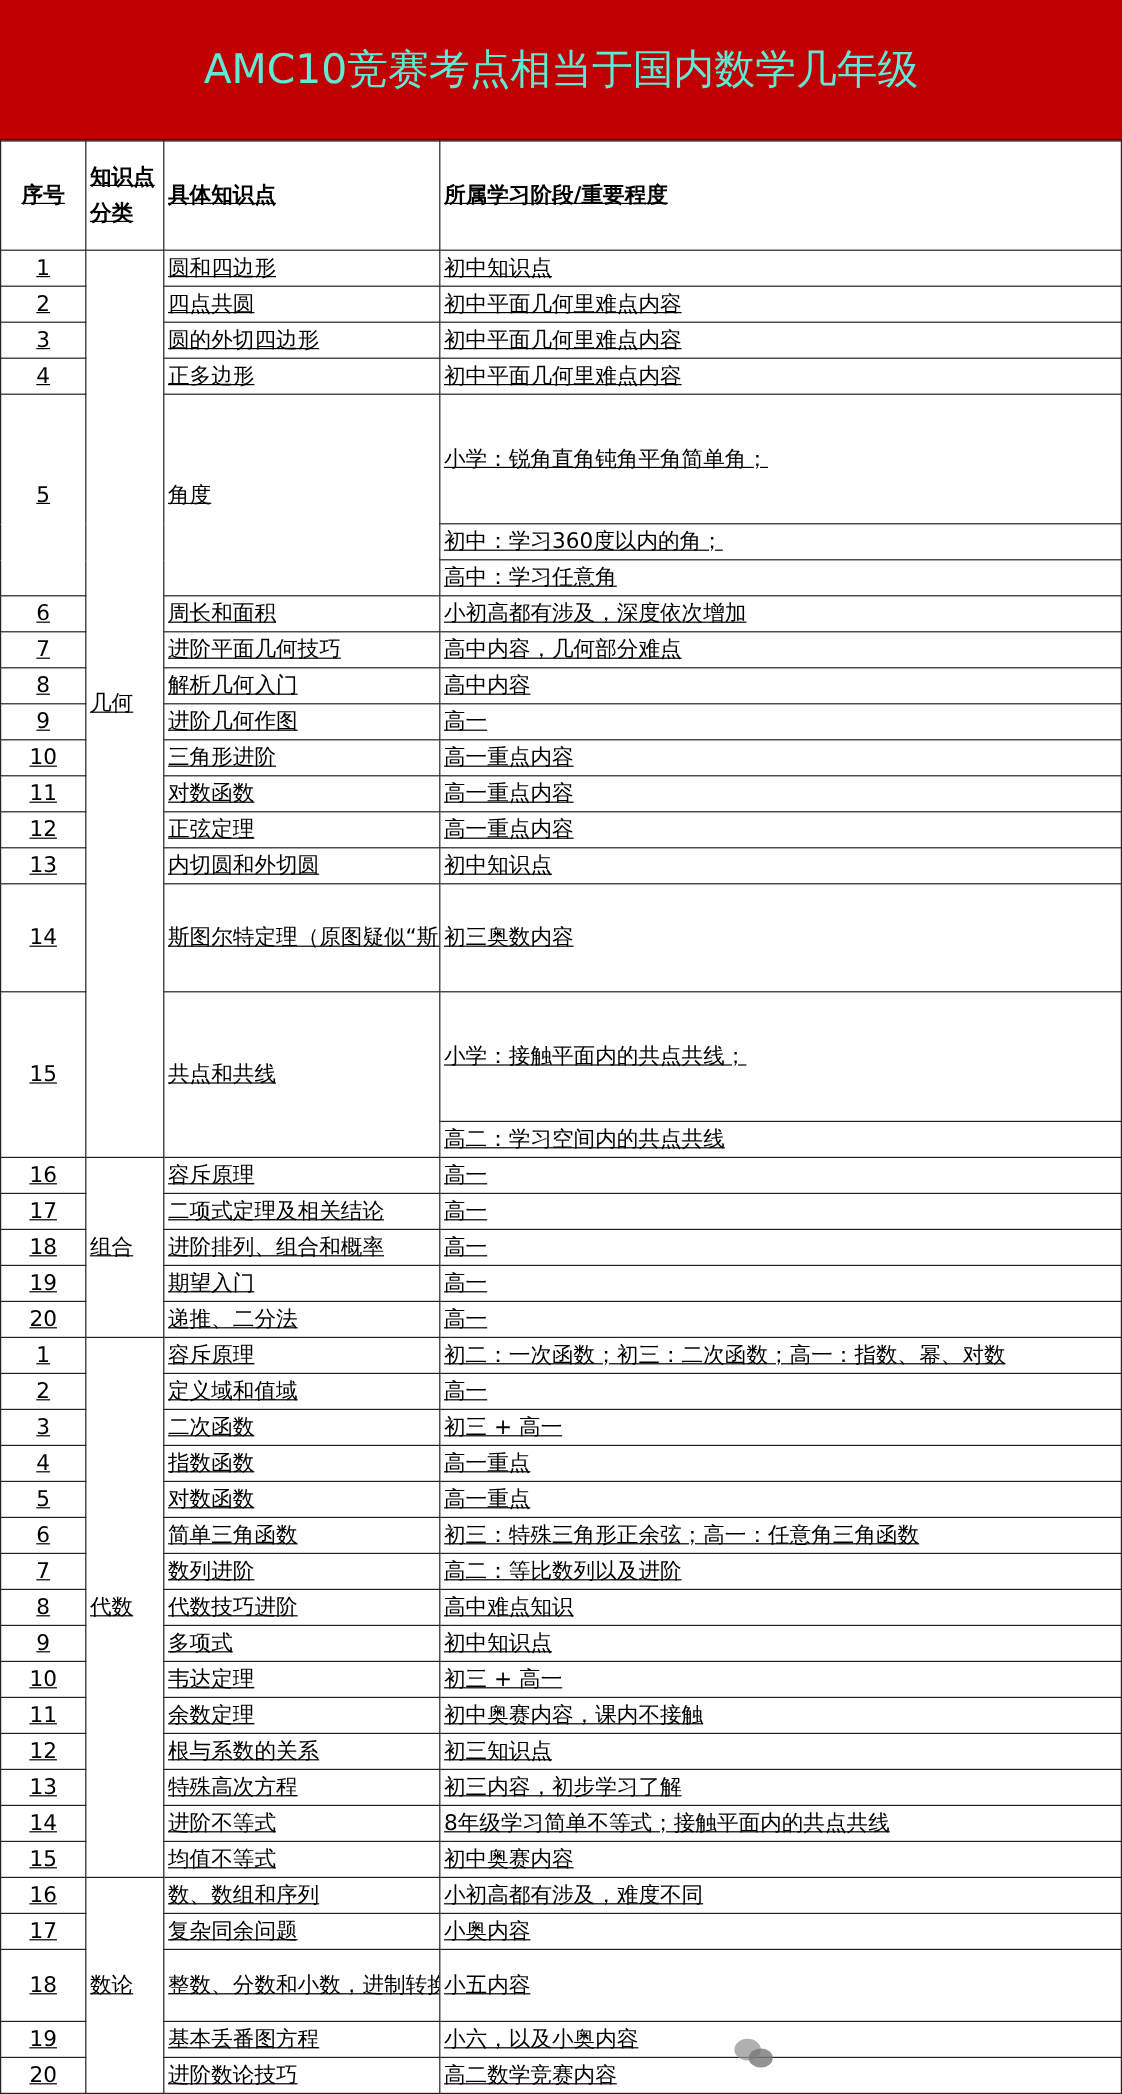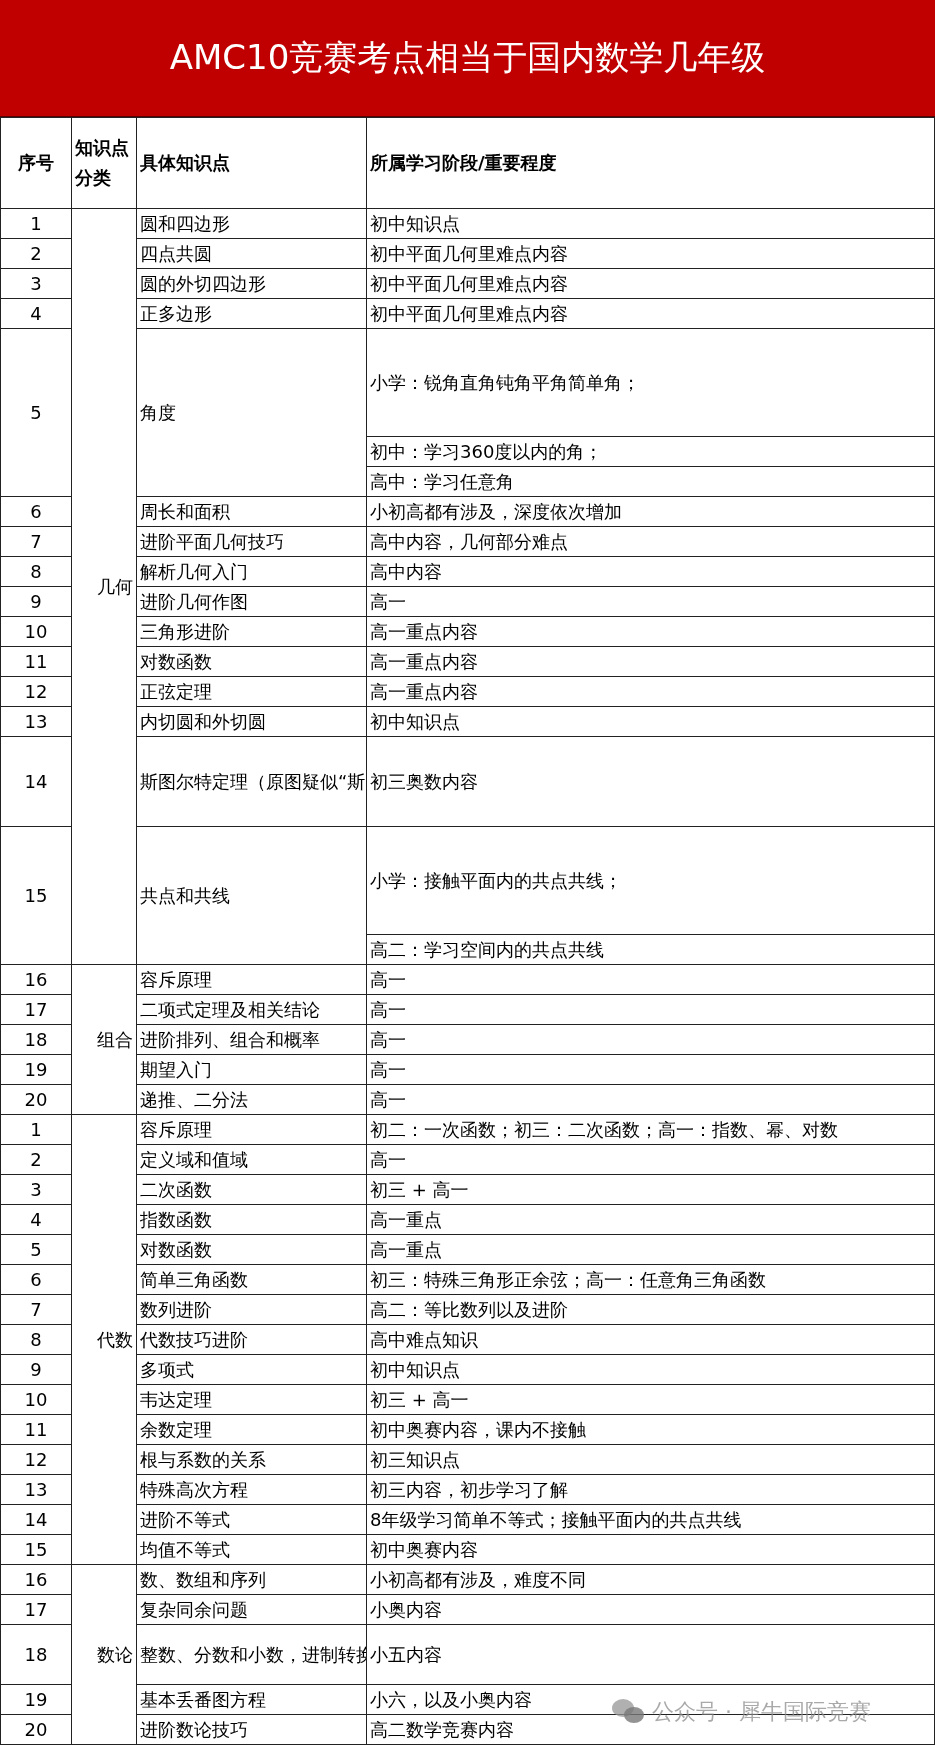--- a/index.html
+++ b/index.html
@@ -9,28 +9,29 @@
       color: #000;
     }
     .title-bar {
       position: absolute; left: 0; top: 0; width: 935px; height: 117px;
       background: #c00000;
       display: flex; align-items: center; justify-content: center;
       border-bottom: 1px solid #5a0000;
       box-sizing: border-box;
     }
     .title-bar h1 {
-      margin: 0; color: #ffffff; font-weight: normal;
+      margin: 0; color: #5eead4; font-weight: normal;
       font-size: 34px; letter-spacing: 0px;
       font-family: "DejaVu Sans", "Liberation Sans", sans-serif;
     }
     table.kt {
       position: absolute; left: 0; top: 117px;
       border-collapse: collapse; table-layout: fixed;
       width: 934px;
+      text-decoration: underline;
     }
     table.kt col.c1 { width: 71px; }
     table.kt col.c2 { width: 65px; }
     table.kt col.c3 { width: 230px; }
     table.kt col.c4 { width: 568px; }
     table.kt td, table.kt th {
       border: 1.5px solid #222;
       padding: 0 3px;
       font-size: 18px;
       line-height: 26px;
@@ -38,21 +39,21 @@
       overflow: hidden;
       white-space: nowrap;
     }
     table.kt th {
       font-weight: bold; text-align: left; height: 90px;
       font-size: 18px; line-height: 30px;
     }
     table.kt th.num { text-align: center; }
     table.kt th.wrap { white-space: normal; word-break: break-all; }
     td.num { text-align: center; font-size: 20px; }
-    td.cat { text-align: right; white-space: normal; margin-top: 45px; }
+    td.cat { text-align: left; white-space: normal; margin-top: 45px; }
     td.wrap { white-space: normal; word-break: break-all; line-height: 30px; }
     tr.r { height: 30px; }
     .watermark {
       position: absolute; left: 612px; top: 1697px;
       display: flex; align-items: center; gap: 6px;
       color: rgba(140,140,140,0.75); font-size: 22px;
       pointer-events: none;
     }
     .wm-icon { width: 34px; height: 30px; position: relative; }
     .wm-icon .b1 { position: absolute; left: 0; top: 2px; width: 22px; height: 18px; border-radius: 50%; background: rgba(150,150,150,0.75); }
@@ -295,14 +296,13 @@
         <td>高二数学竞赛内容</td>
       </tr>
     </tbody>
 </table>
 
 <div class="watermark">
   <span class="wm-icon">
       <span class="b1"></span>
       <span class="b2"></span>
     </span>
-  <span>公众号 · 犀牛国际竞赛</span>
 </div>
 
 </body></html>

